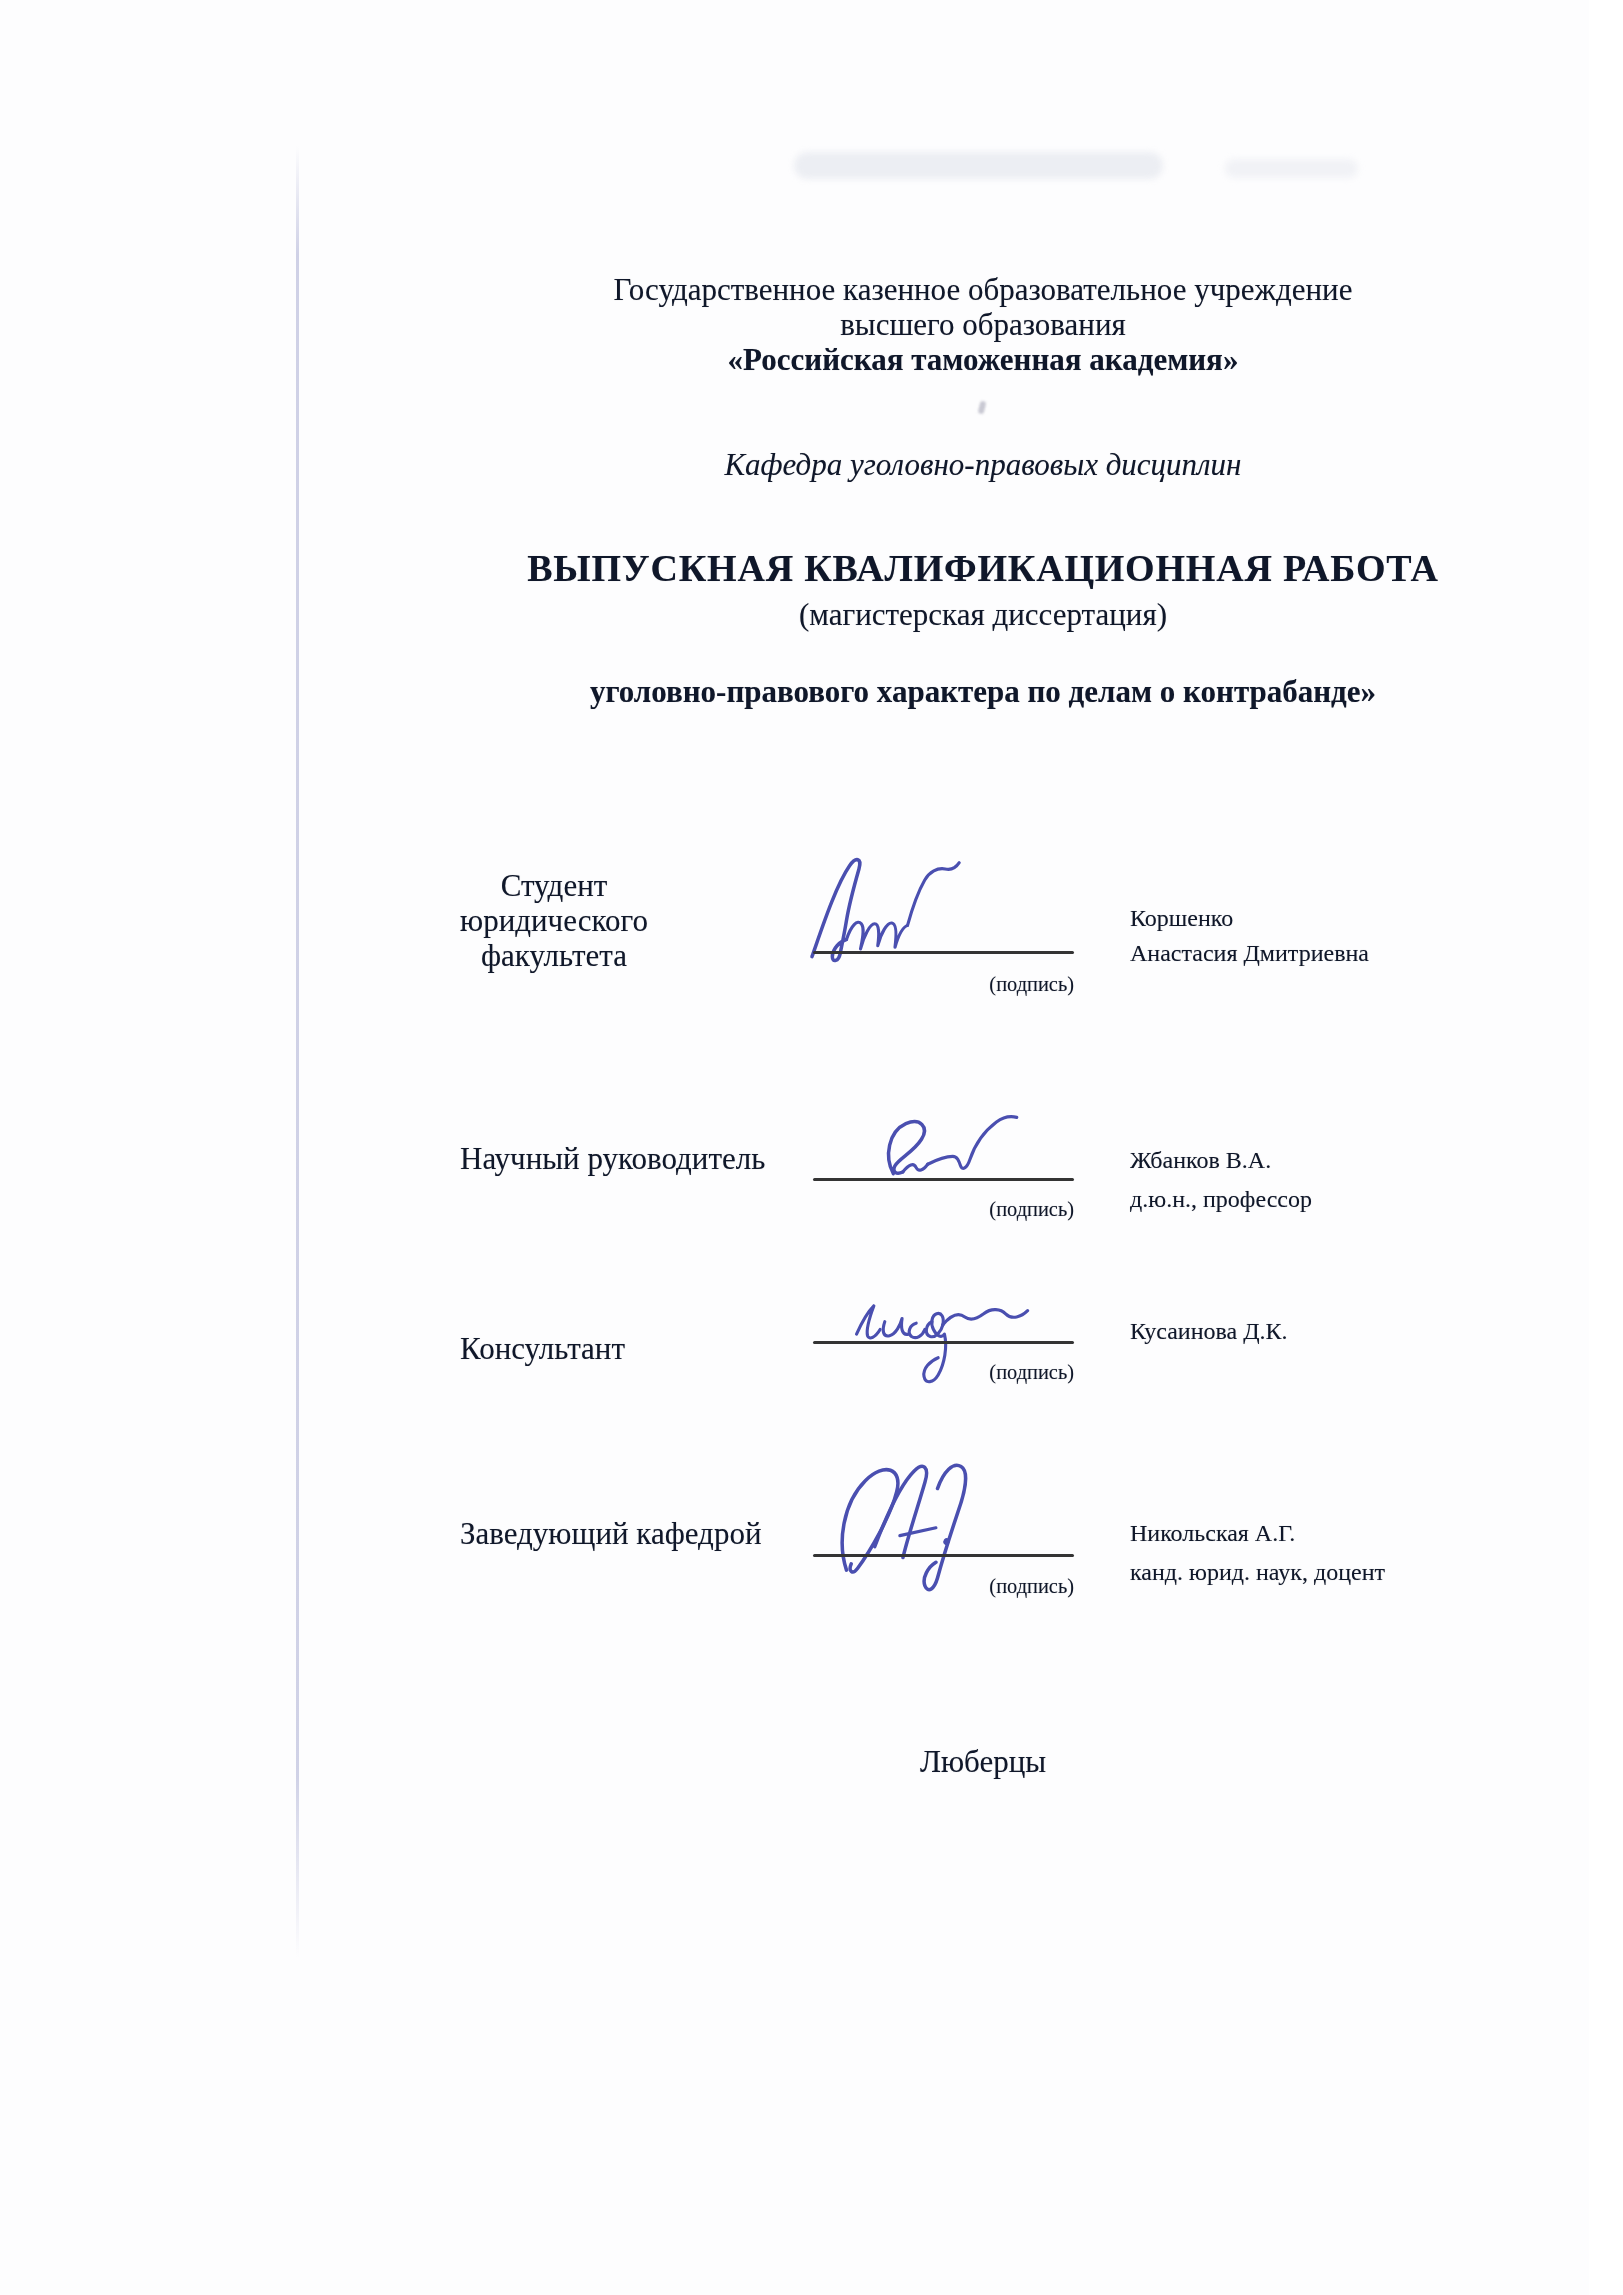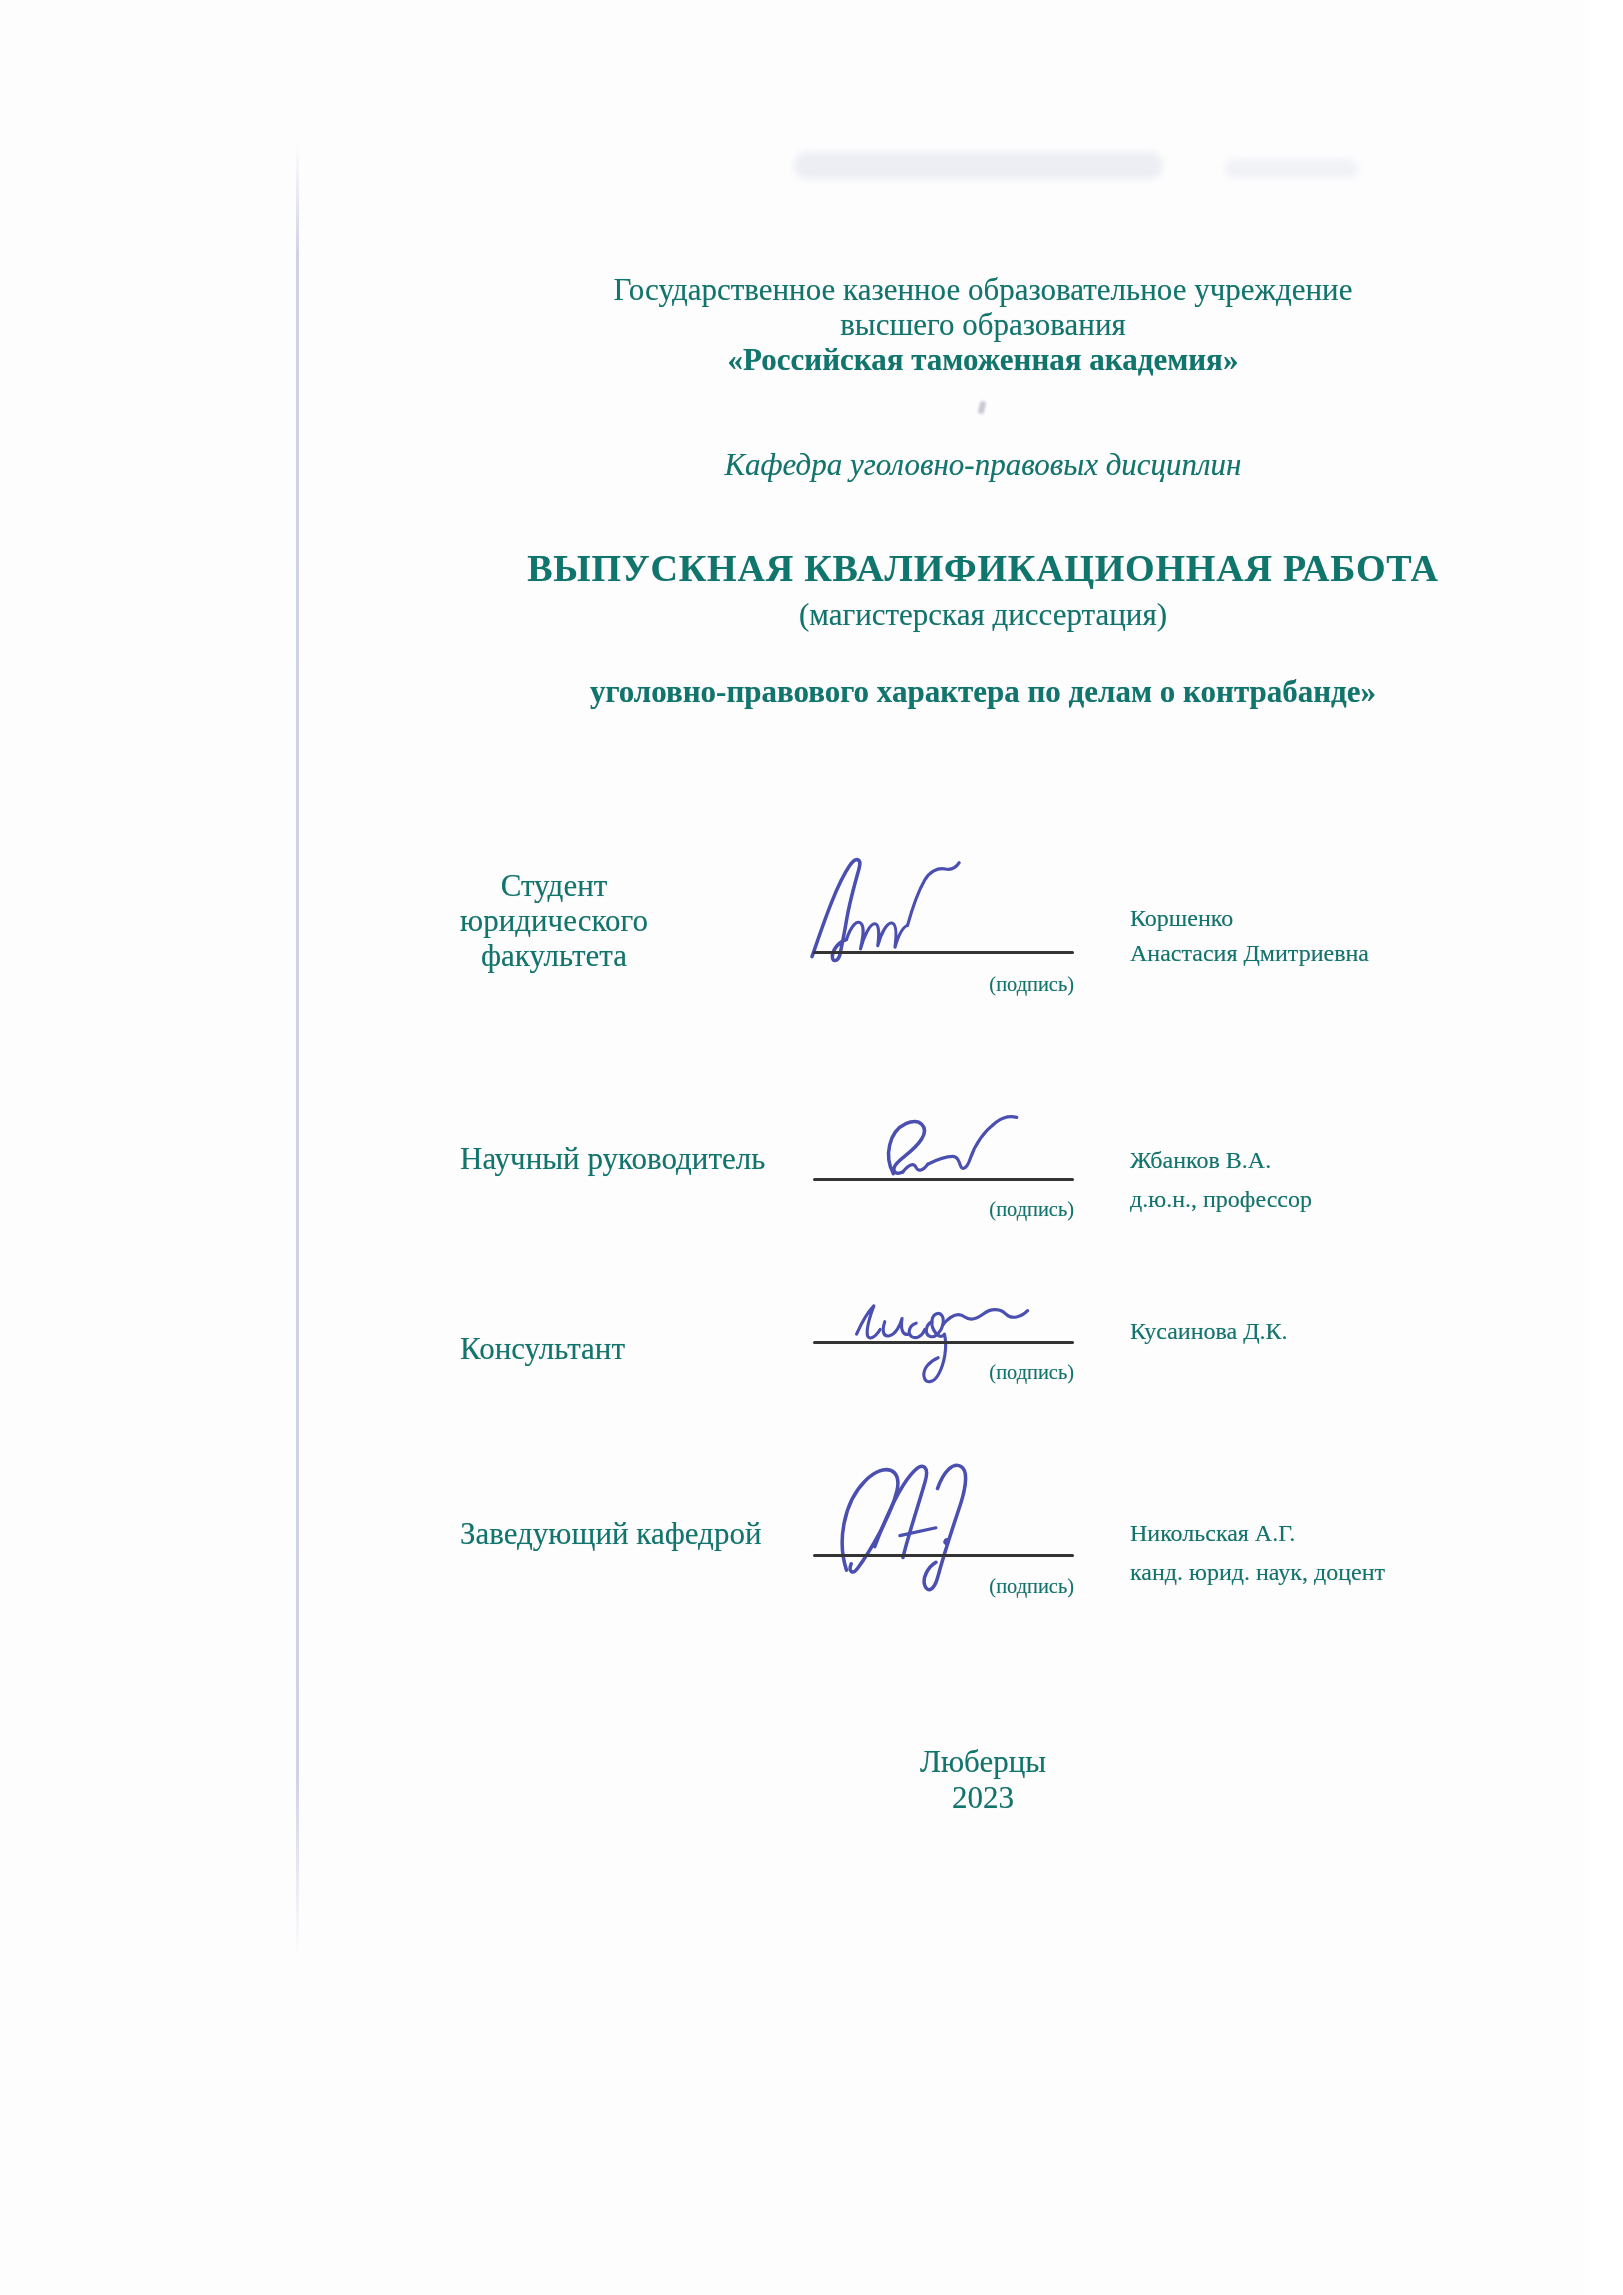--- a/index.html
+++ b/index.html
@@ -2,21 +2,21 @@
 <html style="font-size:12.6px"><head>
 <meta charset="utf-8">
 <style>
   html,body{margin:0;padding:0;background:#ffffff;}
   #canvas{
     position:relative;
     width:1589px;height:2295px;
     background:#fdfdfe;
     overflow:hidden;
     font-family:"Liberation Serif","DejaVu Serif",serif;
-    color:#0f766e;
+    color:#0f172a;
   }
   .txt{ text-shadow:0 0 0.8px rgba(40,40,40,.35); }
   .centered{ position:absolute; left:347px; width:1272px; text-align:center; }
 
   
   .edge-line{
     position:absolute; left:296px; top:146px; width:3.1px; height:1812px;
     background:linear-gradient(to bottom, rgba(205,207,228,0) 0%, rgba(199,201,226,.85) 6%, rgba(203,205,228,.9) 90%, rgba(205,207,228,0) 100%);
   }
   .smudge{ position:absolute; border-radius:14px; filter:blur(3.1px); }
@@ -155,17 +155,16 @@
   </svg>
   <div class="sigline sl-head"></div>
   <div class="caption cap-head txt">(подпись)</div>
   <div class="names names-head txt">
     <div>Никольская А.Г.</div>
     <div>канд. юрид. наук, доцент</div>
   </div>
 
   <div class="centered footer txt">
     <div>Люберцы</div>
-    <div>2023</div>
   </div>
 
 </div>
 
 
 </body></html>

